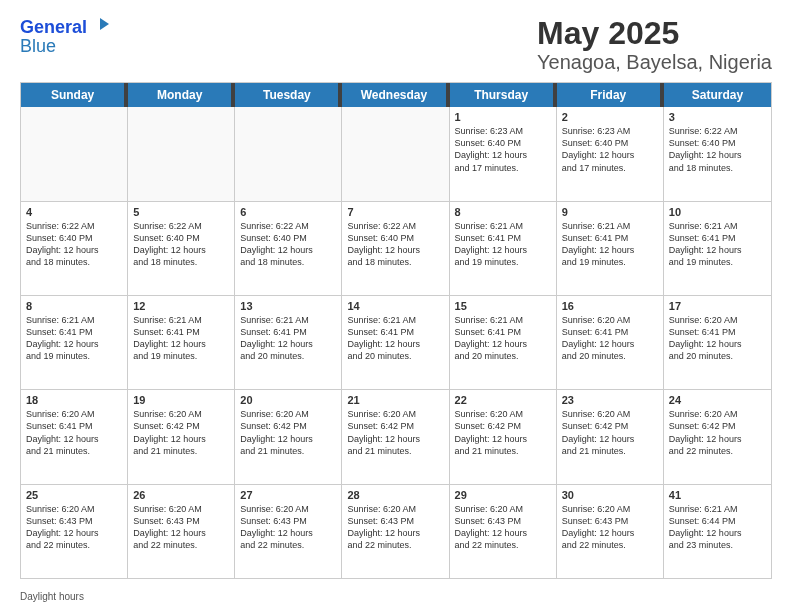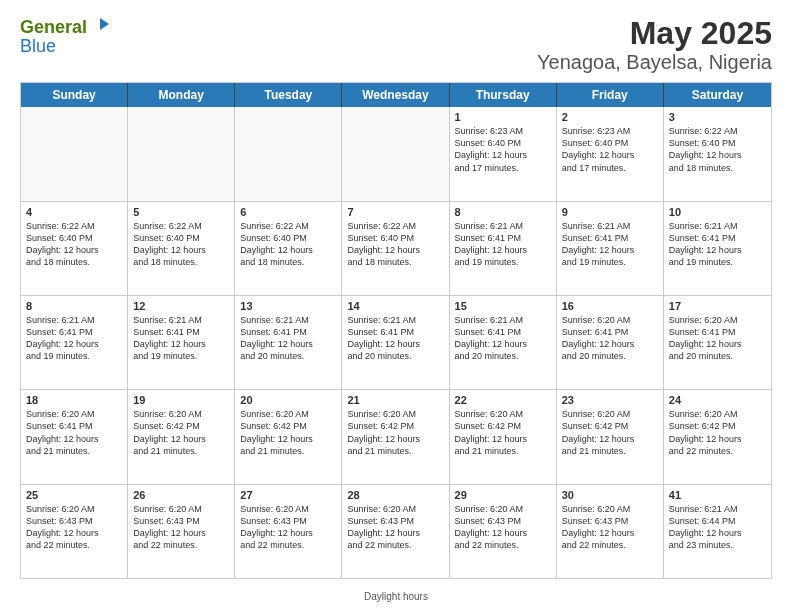--- a/index.html
+++ b/index.html
@@ -23,21 +23,20 @@
       align-items: flex-start;
       margin-bottom: 8px;
     }
     .logo {
       display: flex;
       align-items: center;
     }
     .logo-general { color: #333; }
     .logo-blue { color: #2a7ab8; }
     .title-block {
-      text-align: right;
     }
     .month-title {
       font-size: 32px;
       font-weight: bold;
       color: #333;
       line-height: 1.1;
     }
     .subtitle {
       font-size: 20px;
       color: #555;
@@ -52,21 +51,21 @@
       display: grid;
       grid-template-columns: repeat(7, 1fr);
       background: #2a7ab8;
     }
     .cal-header-cell {
       color: #fff;
       font-size: 12px;
       font-weight: bold;
       text-align: center;
       padding: 5px 2px;
-      border-right: 1px solid #404040;
+      border-right: 4px solid #404040;
     }
     .cal-header-cell:last-child { border-right: none; }
     .cal-body {
       display: flex;
       flex-direction: column;
       flex: 1;
     }
     .cal-row {
       display: grid;
       grid-template-columns: repeat(7, 1fr);
@@ -91,32 +90,32 @@
     }
     .cell-info {
       font-size: 9px;
       line-height: 1.35;
       color: #333;
     }
     .footer {
       margin-top: 12px;
       font-size: 10px;
       color: #555;
-      text-align: center;
+      text-align: left;
     }
   </style>
 </head>
 <body>
 
 <div class="page">
   <div class="header">
     <div class="logo">
       <div>
         <div style="display:flex;align-items:center;">
-          <span class="logo-general" style="font-size:18px;font-weight:bold;color:#4d7c0f;">General</span>
+          <span class="logo-general" style="font-size:18px;font-weight:bold;color:#1d4ed8;">General</span>
           <svg width="22" height="22" viewBox="0 0 22 22" style="margin-left:2px;">
             <polygon points="11,2 20,8 11,14" fill="#2a7ab8"></polygon>
           </svg>
         </div>
         <div class="logo-blue" style="font-size:18px;font-weight:normal;color:#2a7ab8;margin-top:-2px;">Blue</div>
       </div>
     </div>
     <div class="title-block">
       <div class="month-title">May 2025</div>
       <div class="subtitle">Yenagoa, Bayelsa, Nigeria</div>

